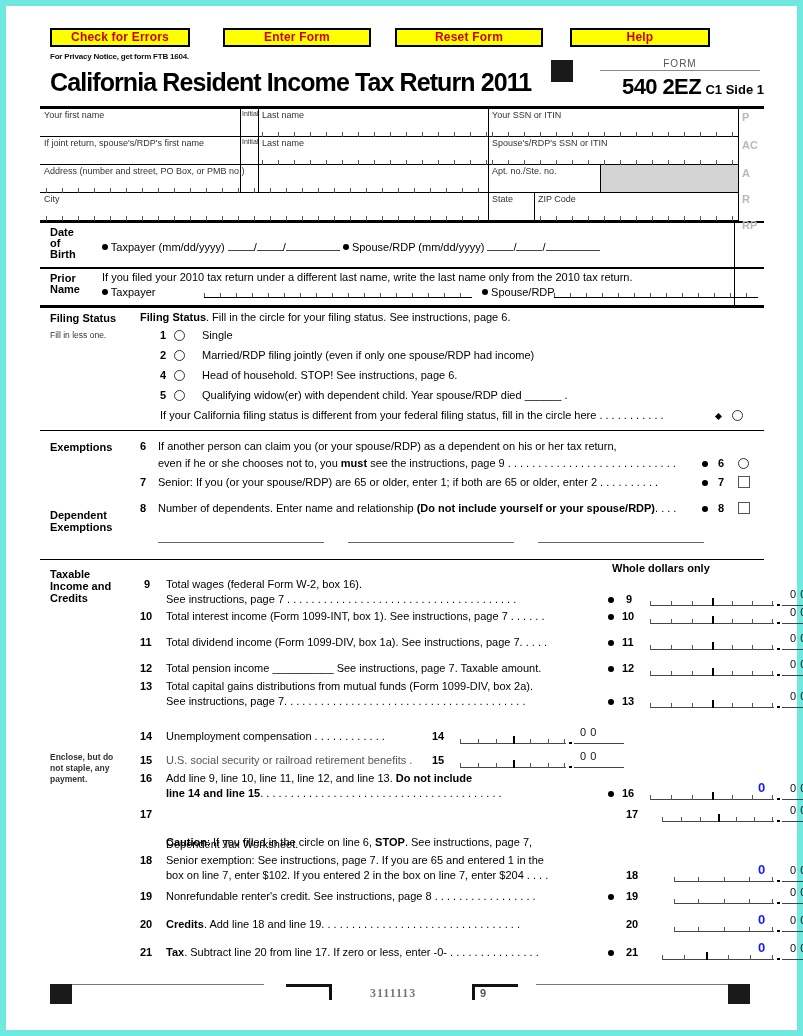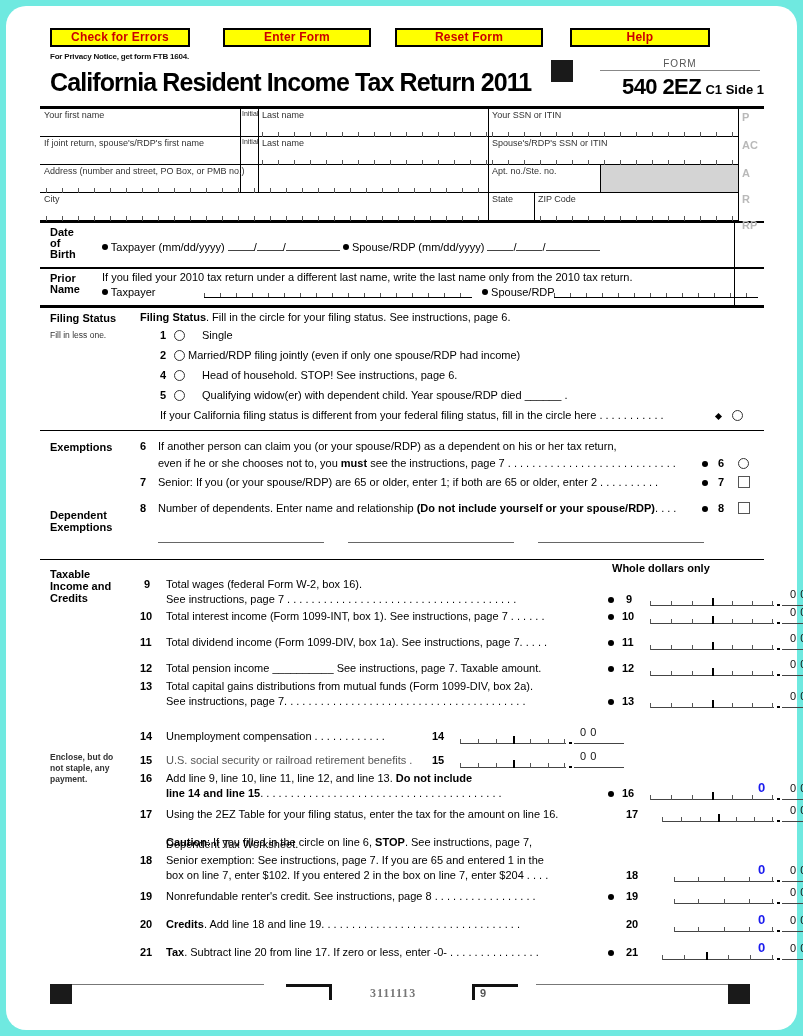--- a/index.html
+++ b/index.html
@@ -7,21 +7,20 @@
   body {
     width:803px; height:1036px;
     background:#6fe9e0;
     font-family:"Liberation Sans", sans-serif;
     overflow:hidden;
   }
   .page {
     position:absolute; left:6px; top:6px;
     width:791px; height:1024px;
     background:#ffffff;
-    border-radius:20px;
   }
   .form {
     position:absolute; left:34px; top:16px;
     width:724px; height:1000px;
   }
 
   
   .btnrow { position:relative; height:22px; margin-top:6px; }
   .btn {
     position:absolute; top:0; height:19px;
@@ -314,21 +313,21 @@
 
       <div class="txt" style="position:relative; height:20px; margin-top:5px;">
         <span class="b" style="position:absolute; left:20px;">1</span>
         <span class="circle" style="position:absolute; left:34px; top:1px;"></span>
         <span style="position:absolute; left:62px;">Single</span>
       </div>
 
       <div class="txt" style="position:relative; height:20px;">
         <span class="b" style="position:absolute; left:20px;">2</span>
         <span class="circle" style="position:absolute; left:34px; top:1px;"></span>
-        <span style="position:absolute; left:48px;">Married/RDP filing jointly (even if only one spouse/RDP had income)</span>
+        <span style="position:absolute; left:62px;">Married/RDP filing jointly (even if only one spouse/RDP had income)</span>
       </div>
 
       <div class="txt" style="position:relative; height:20px;">
         <span class="b" style="position:absolute; left:20px;">4</span>
         <span class="circle" style="position:absolute; left:34px; top:1px;"></span>
         <span style="position:absolute; left:62px;">Head of household. STOP! See instructions, page 6.</span>
       </div>
 
       <div class="txt" style="position:relative; height:20px;">
         <span class="b" style="position:absolute; left:20px;">5</span>
@@ -352,21 +351,21 @@
       <span>Dependent</span><br>
       <span>Exemptions</span>
     </div>
 
     <div style="position:absolute; left:100px; top:9px; right:0;">
 
       <div style="position:relative; height:34px;">
         <span class="txt b" style="position:absolute; left:0;">6</span>
         <span class="txt" style="position:absolute; left:18px; top:0;">If another person can claim you (or your spouse/RDP) as a dependent on his or her tax return,</span>
         <span class="txt" style="position:absolute; left:18px; top:17px;">
-          <span>even if he or she chooses not to, you </span><span class="b">must</span><span> see the instructions, page 7 . . . . . . . . . . . . . . . . . . . . . . . . . . . .</span>
+          <span>even if he or she chooses not to, you </span><span class="b">must</span><span> see the instructions, page 9 . . . . . . . . . . . . . . . . . . . . . . . . . . . .</span>
         </span>
         <span class="dot" style="position:absolute; left:562px; top:21px;"></span>
         <span class="txt b" style="position:absolute; left:578px; top:17px;">6</span>
         <span class="circle" style="position:absolute; left:598px; top:18px;"></span>
       </div>
 
       <div style="position:relative; height:28px;">
         <span class="txt b" style="position:absolute; left:0; top:2px;">7</span>
         <span class="txt" style="position:absolute; left:18px; top:2px;">Senior: If you (or your spouse/RDP) are 65 or older, enter 1; if both are 65 or older, enter 2 . . . . . . . . . .</span>
         <span class="dot" style="position:absolute; left:562px; top:6px;"></span>
@@ -575,21 +574,20 @@
               <span class="tick" style="left:122px;"></span>
           <span class="period" style="left:127px;"></span>
           <span class="val" style="left:108px;">0</span>
           <span class="cents" style="left:132px; width:56px;"></span>
           <span class="centstxt" style="left:140px;">0 0</span>
         </span>
       </div>
 
       <div style="position:relative; height:48px;">
         <span class="txt b" style="position:absolute; left:0; top:2px;">17</span>
-        <span class="txt" style="position:absolute; left:26px; top:2px;">Using the 2EZ Table for your filing status, enter the tax for the amount on line 16.</span>
         <span class="txt" style="position:absolute; left:26px; top:17px;margin-top:13px;">
           <span class="b">Caution</span><span>: If you filled in the circle on line 6, </span><span class="b">STOP</span><span>. See instructions, page 7,</span>
         </span>
         <span class="txt" style="position:absolute; left:26px; top:32px;">Dependent Tax Worksheet.</span>
         <span class="txt b" style="position:absolute; left:486px; top:2px;">17</span>
         <span class="money" style="left:522px; top:0px; width:184px;">
           <span class="ruler" style="width:112px;"></span>
           <span class="tick" style="left:0px;"></span>
               <span class="tick" style="left:19px;"></span>
               <span class="tick" style="left:38px;"></span>

